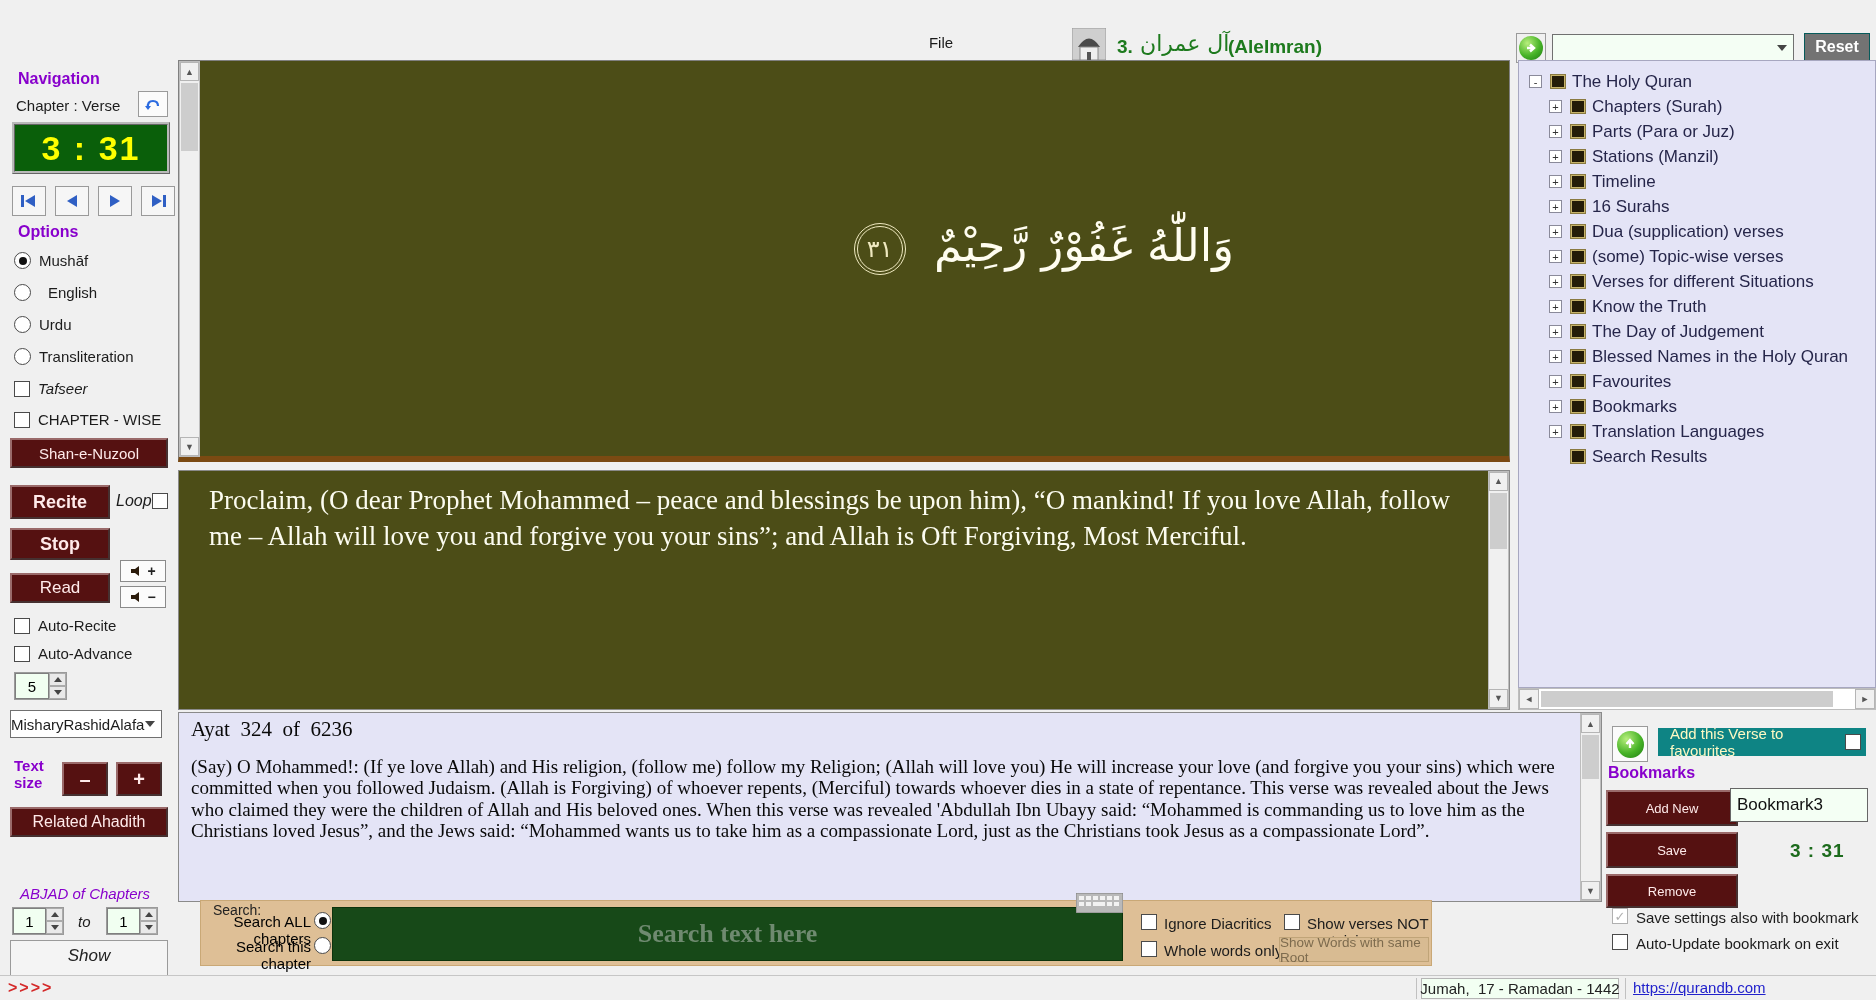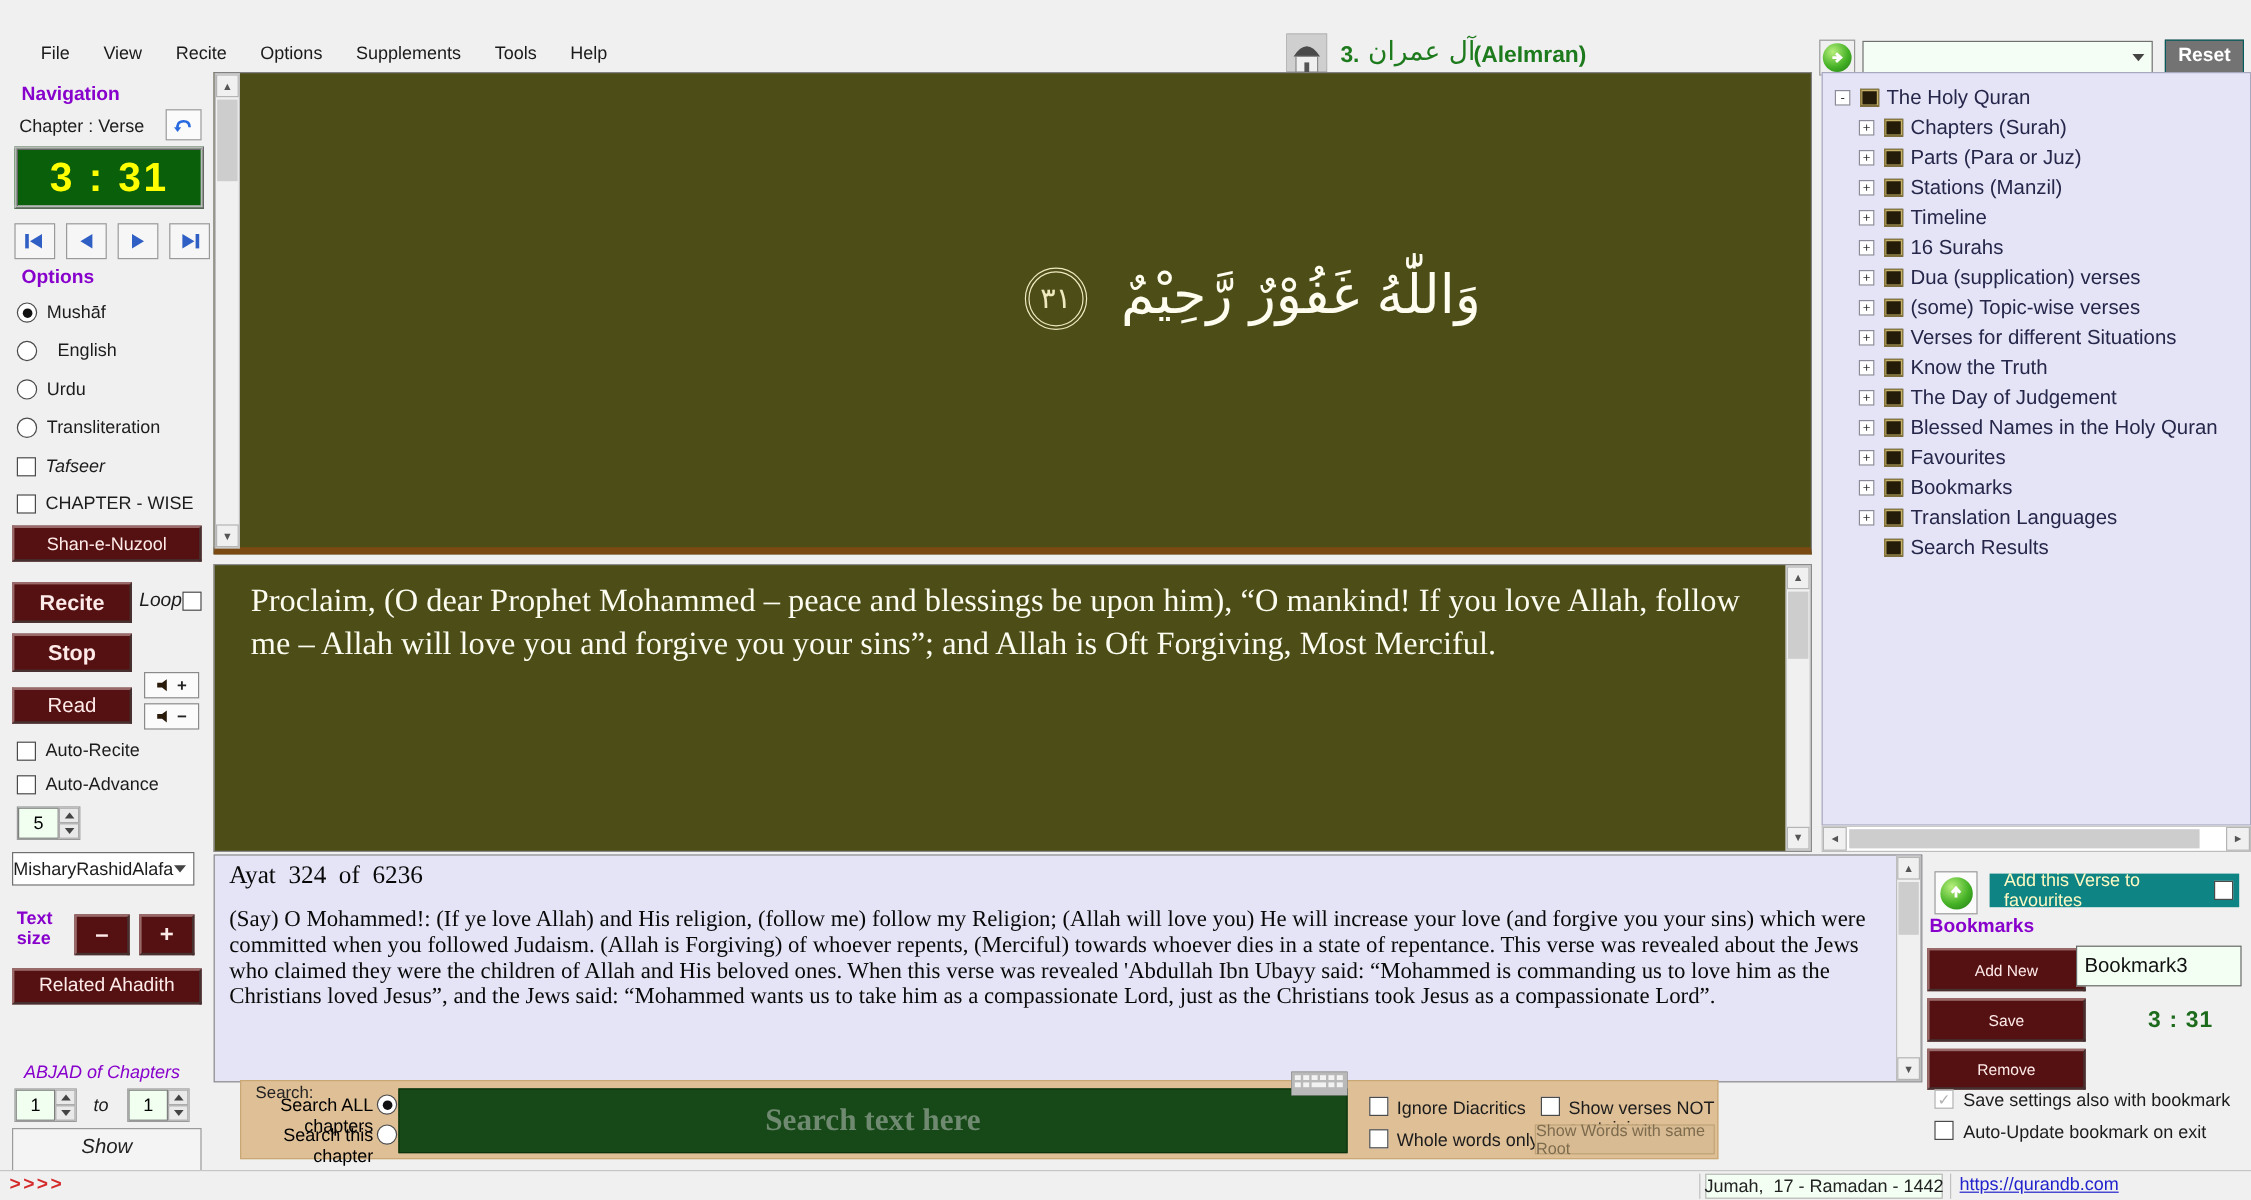--- a/index.html
+++ b/index.html
@@ -7,21 +7,21 @@
   #app *,#app *::before,#app *::after{box-sizing:border-box;}
   .abs{position:absolute;}
 
   
   .titlebar{position:absolute;left:0;top:0;width:1876px;height:28px;background:#ffffff;display:flex;align-items:center;color:#111;font-size:13px;}
   .titlebar .appicon{margin:0 8px 0 9px;width:17px;height:15px;}
   .winbtns{position:absolute;right:0;top:0;height:28px;display:flex;}
   .winbtn{width:58px;height:28px;display:flex;align-items:center;justify-content:center;font-size:13px;color:#222;}
 
   
-  .menubar{position:absolute;left:0;top:28px;width:1876px;height:32px;background:#f0f0f0;display:flex;align-items:center;padding-left:20px;}
+  .menubar{position:absolute;left:0;top:28px;width:1876px;height:32px;background:#f0f0f0;display:flex;align-items:center;padding-left:6px;flex-direction:column;}
   .menuitem{padding:6px 14px;font-size:15px;color:#1a1a1a;}
 
   
   .surah-num,.surah-ar,.surah-name{color:#1d7a1d;}
   .surah-num{font-size:19px;font-weight:bold;}
   .surah-ar{font-size:22px;font-family:"DejaVu Sans",sans-serif;}
   .surah-name{font-size:19px;font-weight:bold;}
 
   .gobtn{width:30px;height:30px;background:#f0f0f0;border:1px solid #9a9a9a;display:flex;align-items:center;justify-content:center;}
   .gocircle{width:24px;height:24px;border-radius:50%;background:radial-gradient(circle at 35% 30%,#b8ef7d,#47b327 55%,#1d7a12);display:flex;align-items:center;justify-content:center;}

